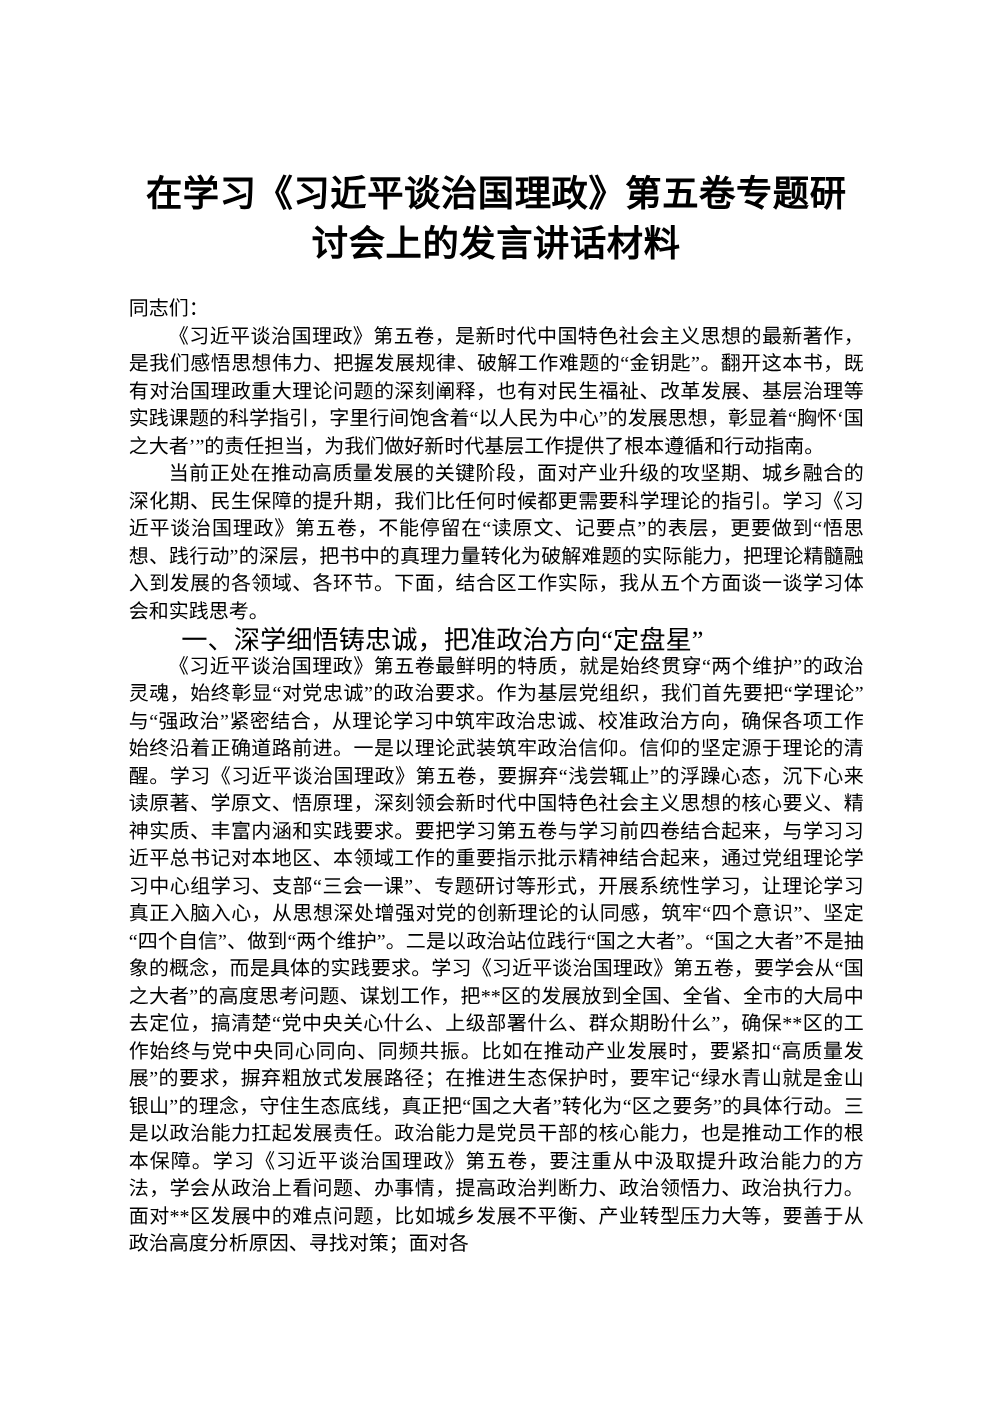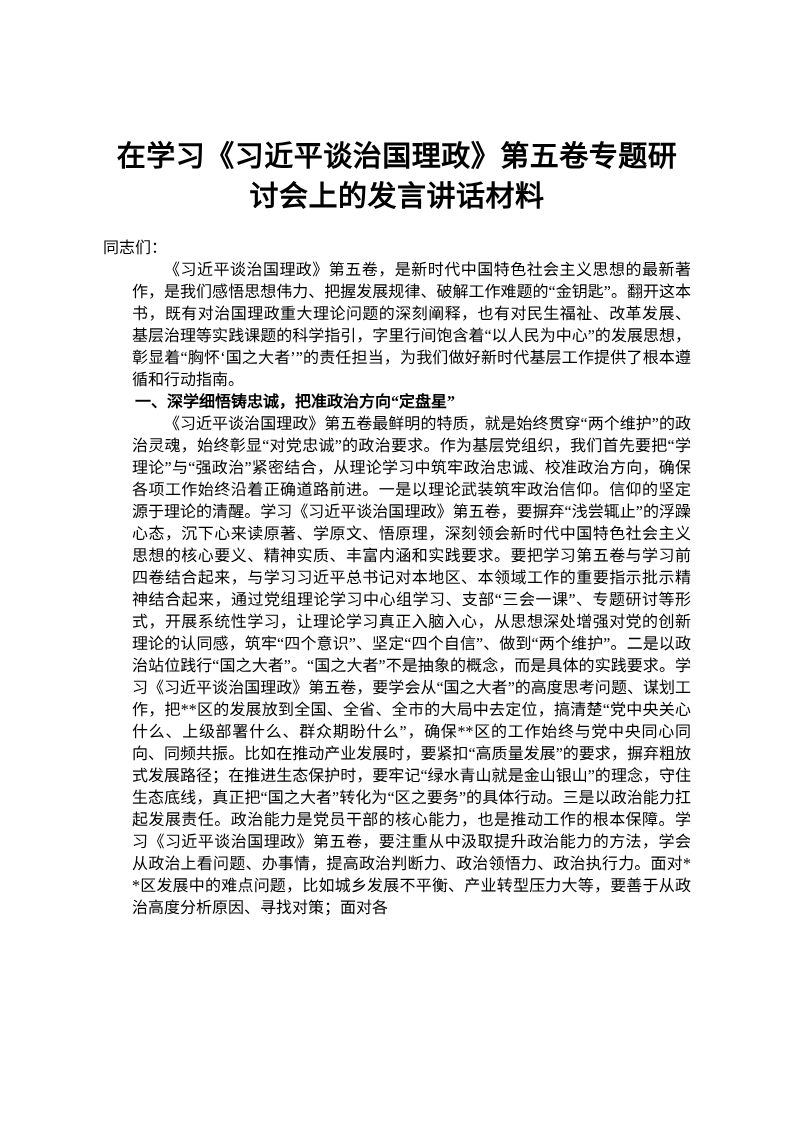--- a/index.html
+++ b/index.html
@@ -28,39 +28,39 @@
     font-size: 16px;
     line-height: 22px;
     text-align: justify;
   }
   .para {
     font-size: 16px;
     line-height: 22px;
     text-align: justify;
     text-indent: 2em;
     word-break: break-all;
-    margin-left: 29px;
   }
   .section-heading {
-    font-size: 16px;
+    font-size: 21px;
     line-height: 22px;
-    font-weight: bold;
+    font-weight: normal;
     text-indent: 2em;
     text-align: justify;
   }
 </style>
 </head>
 <body>
 
 <div class="page">
   <div class="content">
     <h1 class="doc-title">在学习《习近平谈治国理政》第五卷专题研讨会上的发言讲话材料</h1>
 
     <p class="salutation">同志们：</p>
 
     <p class="para">《习近平谈治国理政》第五卷，是新时代中国特色社会主义思想的最新著作，是我们感悟思想伟力、把握发展规律、破解工作难题的“金钥匙”。翻开这本书，既有对治国理政重大理论问题的深刻阐释，也有对民生福祉、改革发展、基层治理等实践课题的科学指引，字里行间饱含着“以人民为中心”的发展思想，彰显着“胸怀‘国之大者’”的责任担当，为我们做好新时代基层工作提供了根本遵循和行动指南。</p>
 
+    <p class="para">当前正处在推动高质量发展的关键阶段，面对产业升级的攻坚期、城乡融合的深化期、民生保障的提升期，我们比任何时候都更需要科学理论的指引。学习《习近平谈治国理政》第五卷，不能停留在“读原文、记要点”的表层，更要做到“悟思想、践行动”的深层，把书中的真理力量转化为破解难题的实际能力，把理论精髓融入到发展的各领域、各环节。下面，结合区工作实际，我从五个方面谈一谈学习体会和实践思考。</p>
 
     <h2 class="section-heading">一、深学细悟铸忠诚，把准政治方向“定盘星”</h2>
 
     <p class="para">《习近平谈治国理政》第五卷最鲜明的特质，就是始终贯穿“两个维护”的政治灵魂，始终彰显“对党忠诚”的政治要求。作为基层党组织，我们首先要把“学理论”与“强政治”紧密结合，从理论学习中筑牢政治忠诚、校准政治方向，确保各项工作始终沿着正确道路前进。一是以理论武装筑牢政治信仰。信仰的坚定源于理论的清醒。学习《习近平谈治国理政》第五卷，要摒弃“浅尝辄止”的浮躁心态，沉下心来读原著、学原文、悟原理，深刻领会新时代中国特色社会主义思想的核心要义、精神实质、丰富内涵和实践要求。要把学习第五卷与学习前四卷结合起来，与学习习近平总书记对本地区、本领域工作的重要指示批示精神结合起来，通过党组理论学习中心组学习、支部“三会一课”、专题研讨等形式，开展系统性学习，让理论学习真正入脑入心，从思想深处增强对党的创新理论的认同感，筑牢“四个意识”、坚定“四个自信”、做到“两个维护”。二是以政治站位践行“国之大者”。“国之大者”不是抽象的概念，而是具体的实践要求。学习《习近平谈治国理政》第五卷，要学会从“国之大者”的高度思考问题、谋划工作，把**区的发展放到全国、全省、全市的大局中去定位，搞清楚“党中央关心什么、上级部署什么、群众期盼什么”，确保**区的工作始终与党中央同心同向、同频共振。比如在推动产业发展时，要紧扣“高质量发展”的要求，摒弃粗放式发展路径；在推进生态保护时，要牢记“绿水青山就是金山银山”的理念，守住生态底线，真正把“国之大者”转化为“区之要务”的具体行动。三是以政治能力扛起发展责任。政治能力是党员干部的核心能力，也是推动工作的根本保障。学习《习近平谈治国理政》第五卷，要注重从中汲取提升政治能力的方法，学会从政治上看问题、办事情，提高政治判断力、政治领悟力、政治执行力。面对**区发展中的难点问题，比如城乡发展不平衡、产业转型压力大等，要善于从政治高度分析原因、寻找对策；面对各</p>
   </div>
 </div>
 
 </body></html>

